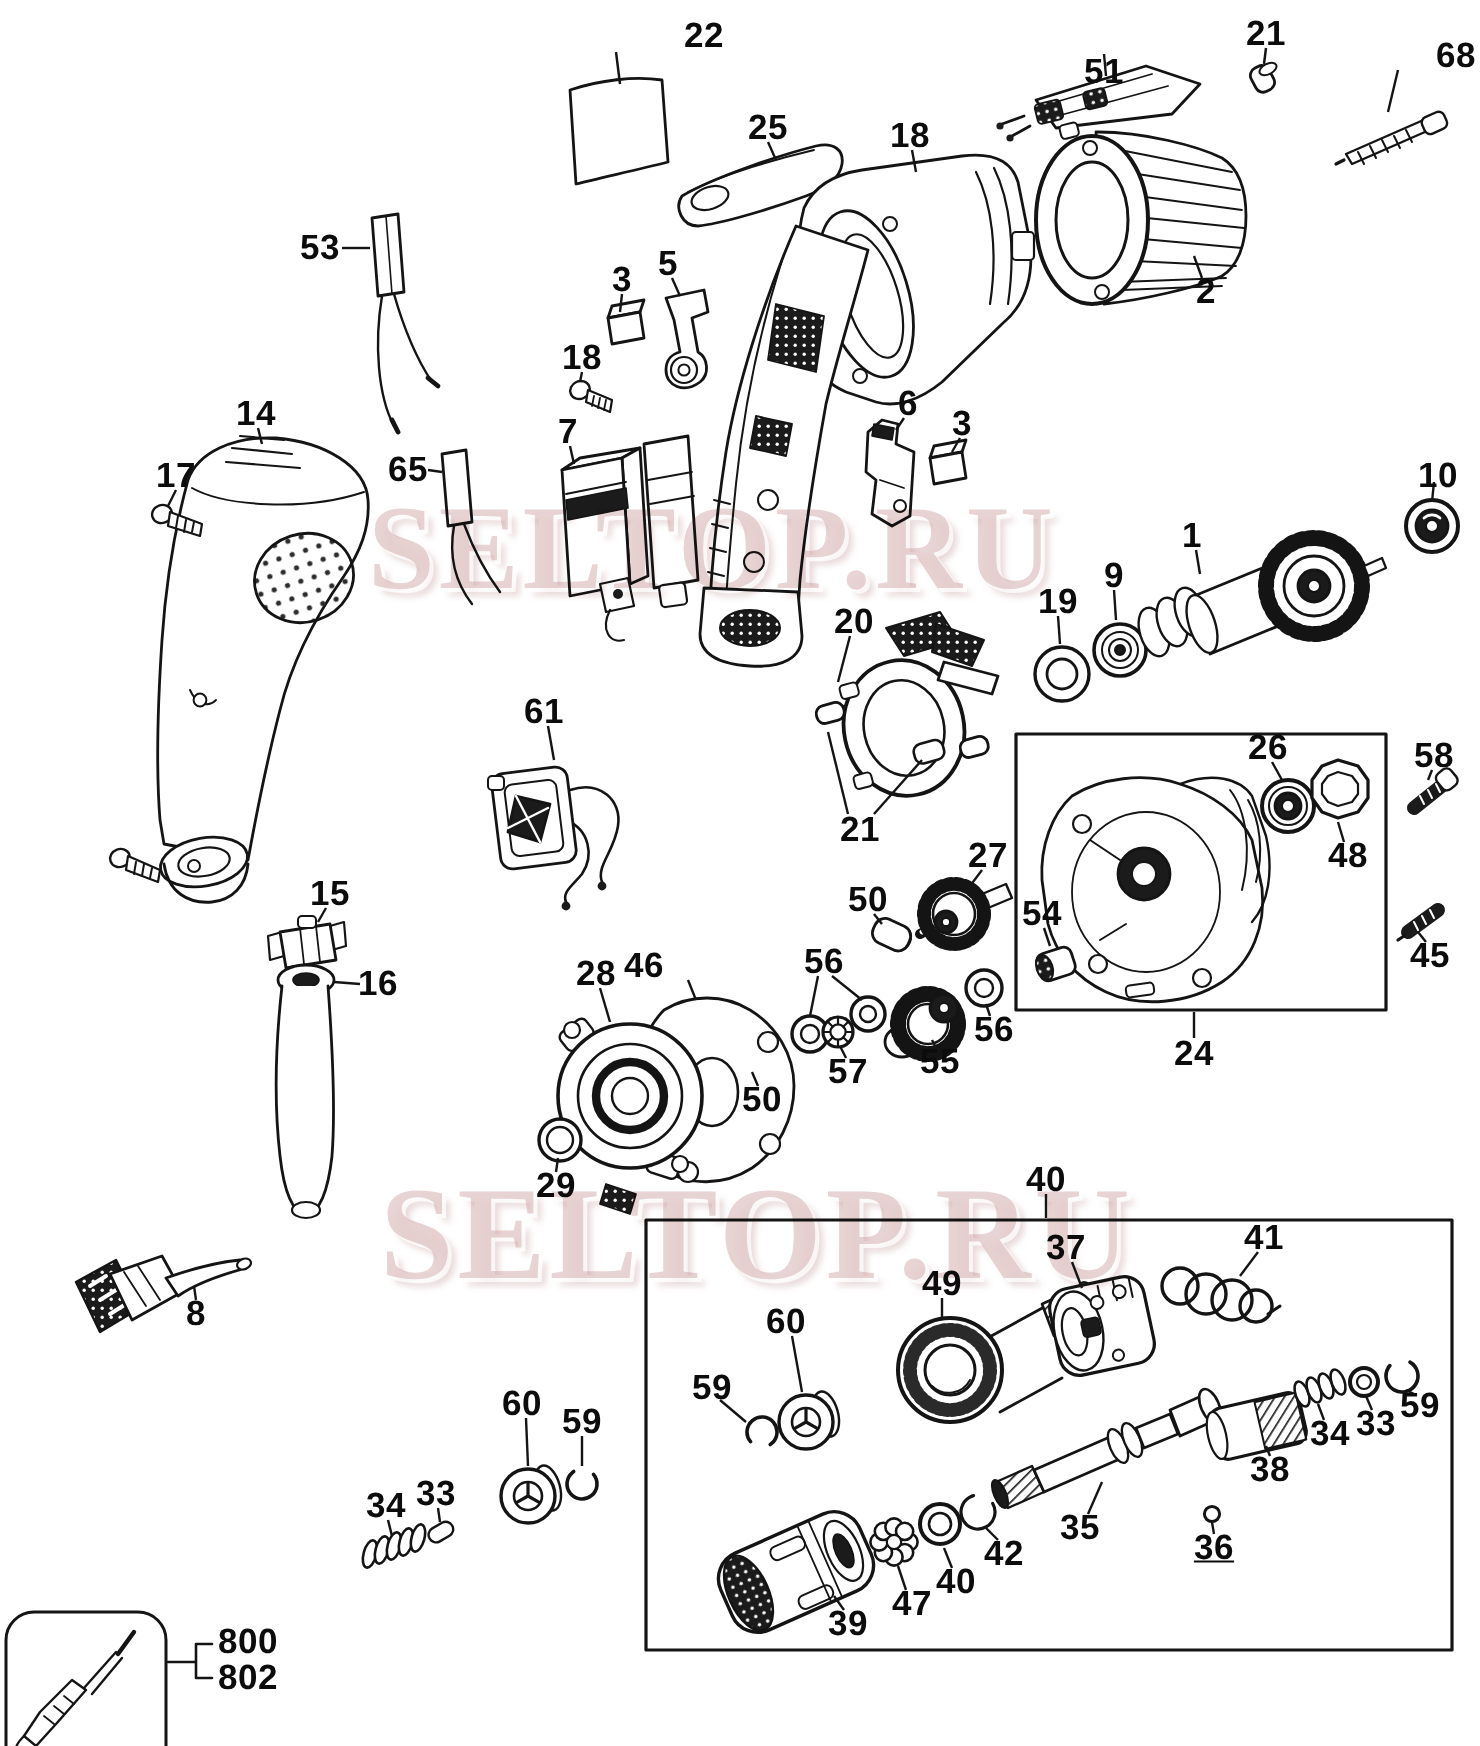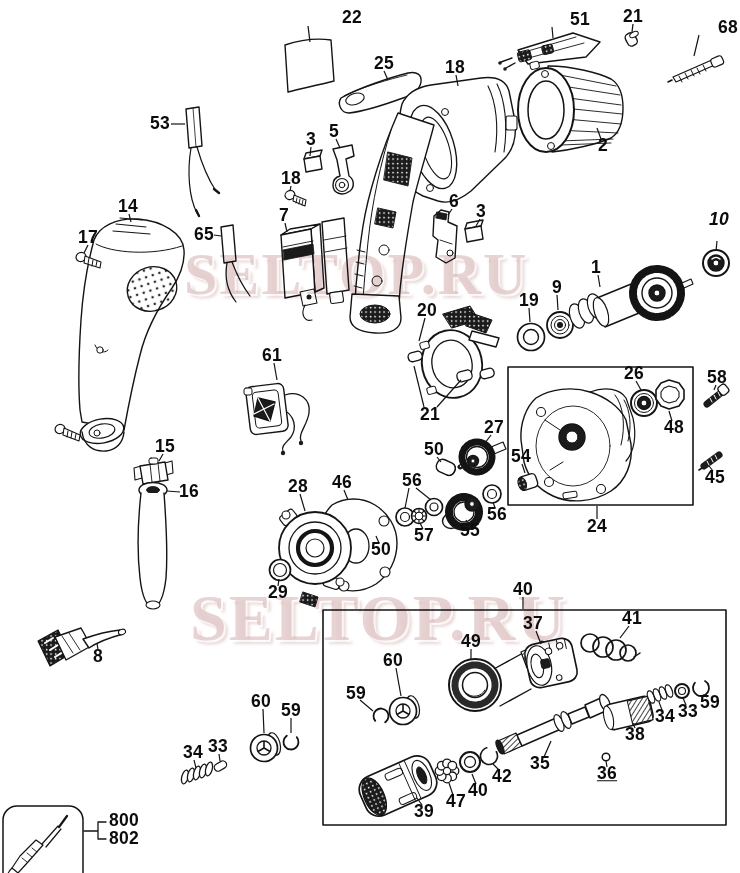--- a/index.html
+++ b/index.html
@@ -588,46 +588,46 @@
       <div class="part-label" style="left: 160px; top: 124px;">53</div>
       <div class="part-label" style="left: 311px; top: 140px;">3</div>
       <div class="part-label" style="left: 334px; top: 132px;">5</div>
       <div class="part-label" style="left: 291px; top: 179px;">18</div>
       <div class="part-label" style="left: 128px; top: 207px;">14</div>
       <div class="part-label" style="left: 88px; top: 238px;">17</div>
       <div class="part-label" style="left: 204px; top: 235px;">65</div>
       <div class="part-label" style="left: 284px; top: 216px;">7</div>
       <div class="part-label" style="left: 384px; top: 64px;">25</div>
       <div class="part-label" style="left: 455px; top: 68px;">18</div>
-      <div class="part-label" style="left: 552px; top: 20px; margin-left: 28px;">51</div>
+      <div class="part-label" style="left: 552px; top: 36px;">51</div>
       <div class="part-label" style="left: 633px; top: 17px;">21</div>
       <div class="part-label" style="left: 700px; top: 28px; margin-left: 28px;">68</div>
       <div class="part-label" style="left: 603px; top: 146px;">2</div>
       <div class="part-label" style="left: 454px; top: 202px;">6</div>
       <div class="part-label" style="left: 481px; top: 212px;">3</div>
-      <div class="part-label" style="left: 719px; top: 220px; font-style: italic;">10</div>
+      <div class="part-label" style="left: 719px; top: 238px;">10</div>
       <div class="part-label" style="left: 596px; top: 268px;">1</div>
       <div class="part-label" style="left: 557px; top: 288px;">9</div>
       <div class="part-label" style="left: 529px; top: 301px;">19</div>
       <div class="part-label" style="left: 427px; top: 311px;">20</div>
       <div class="part-label" style="left: 430px; top: 415px;">21</div>
       <div class="part-label" style="left: 634px; top: 374px;">26</div>
       <div class="part-label" style="left: 674px; top: 428px;">48</div>
       <div class="part-label" style="left: 717px; top: 378px;">58</div>
       <div class="part-label" style="left: 521px; top: 457px;">54</div>
       <div class="part-label" style="left: 715px; top: 478px;">45</div>
       <div class="part-label" style="left: 597px; top: 527px;">24</div>
       <div class="part-label" style="left: 494px; top: 428px;">27</div>
       <div class="part-label" style="left: 434px; top: 450px;">50</div>
       <div class="part-label" style="left: 412px; top: 481px;">56</div>
       <div class="part-label" style="left: 424px; top: 536px;">57</div>
       <div class="part-label" style="left: 470px; top: 531px;">55</div>
       <div class="part-label" style="left: 497px; top: 515px;">56</div>
       <div class="part-label" style="left: 298px; top: 487px;">28</div>
-      <div class="part-label" style="left: 342px; top: 483px;">46</div>
+      <div class="part-label" style="left: 322px; top: 483px;">46</div>
       <div class="part-label" style="left: 278px; top: 593px;">29</div>
       <div class="part-label" style="left: 381px; top: 550px;">50</div>
       <div class="part-label" style="left: 272px; top: 356px;">61</div>
       <div class="part-label" style="left: 165px; top: 447px;">15</div>
       <div class="part-label" style="left: 189px; top: 492px;">16</div>
       <div class="part-label" style="left: 98px; top: 657px;">8</div>
       <div class="part-label" style="left: 523px; top: 590px;">40</div>
       <div class="part-label" style="left: 533px; top: 624px;">37</div>
       <div class="part-label" style="left: 471px; top: 642px;">49</div>
       <div class="part-label" style="left: 632px; top: 619px;">41</div>

